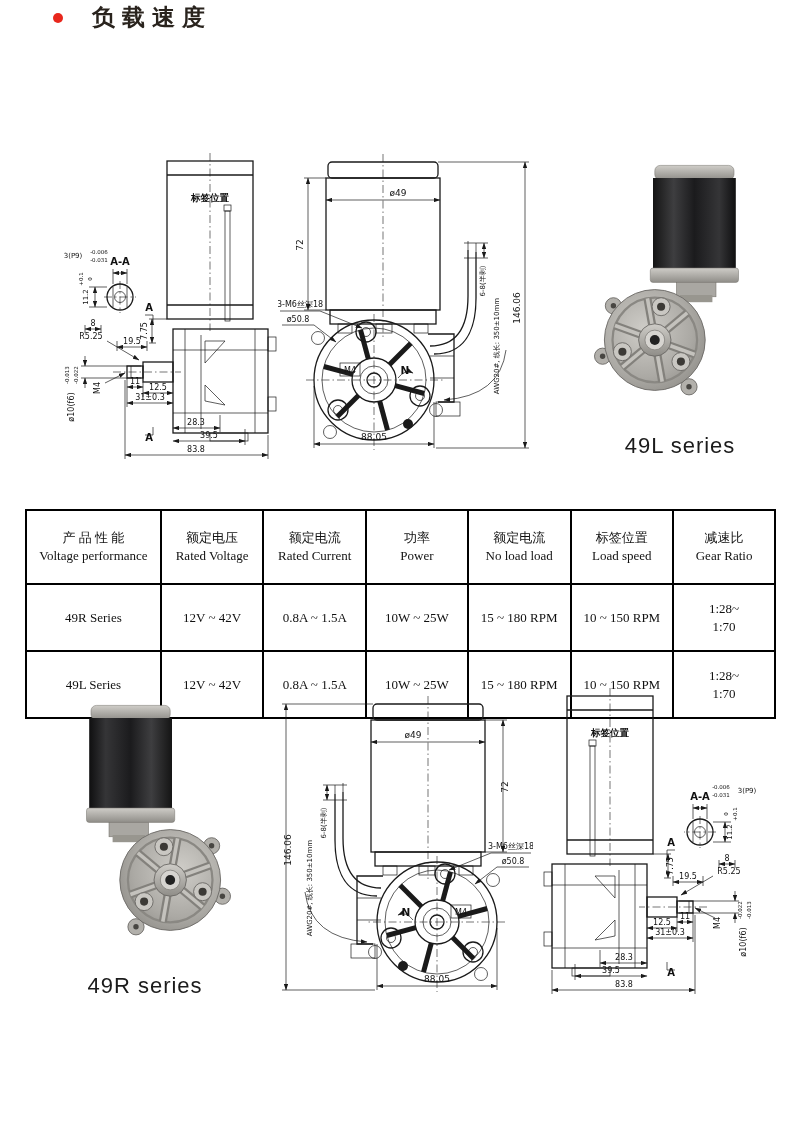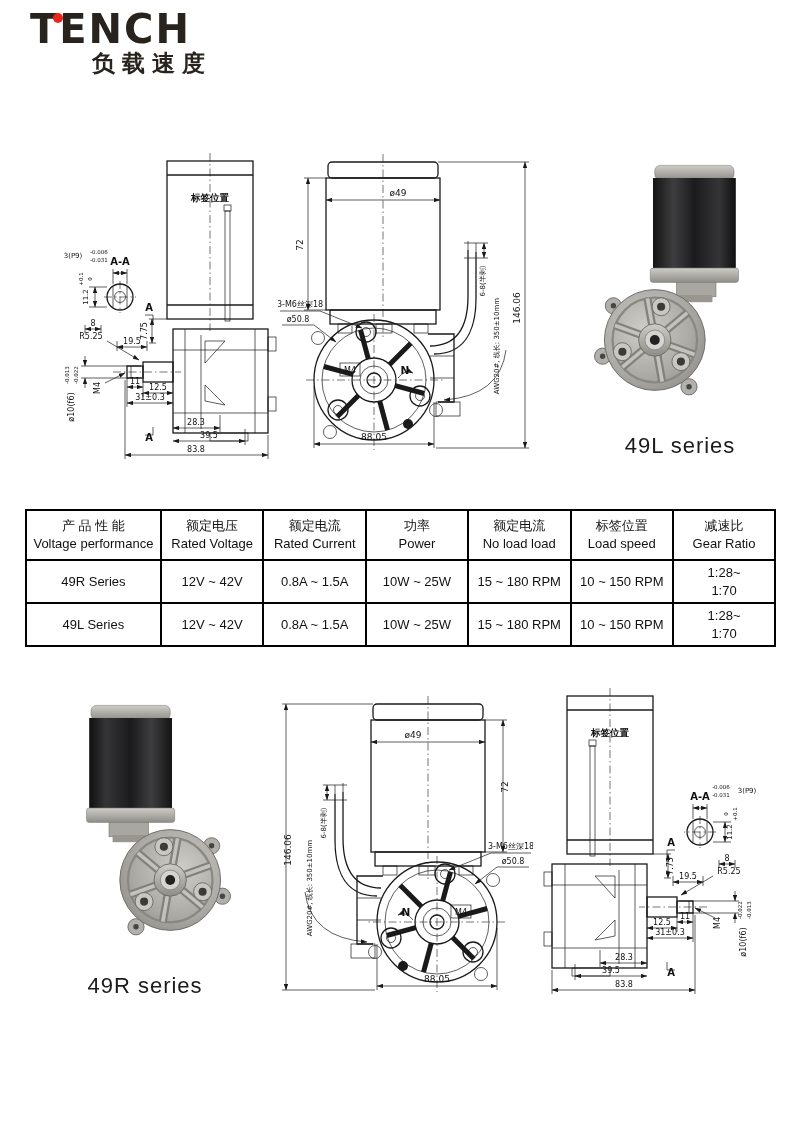--- a/index.html
+++ b/index.html
@@ -22,21 +22,21 @@
   text{fill:#111;text-anchor:middle;font-family:"DejaVu Sans",sans-serif;}
   .t5{font-size:5.5px;}.t7{font-size:7px;}.t8{font-size:8px;}.t9{font-size:9px;}
   .th{font-size:10px;font-weight:bold;}.tz{font-size:9.5px;font-weight:bold;}
   .t10{font-size:10.5px;font-weight:bold;}
   
   figure.photo{position:absolute;margin:0;text-align:center;}
   figcaption{font-size:22px;color:#1b1b1b;margin-top:8px;letter-spacing:1px;}
   
   table.spec{position:absolute;left:25px;top:509px;width:751px;border-collapse:collapse;
              table-layout:fixed;text-align:center;}
-  table.spec td{border:2px solid #000;font-size:13px;line-height:1.35;padding:3px 2px;}
+  table.spec td{border:2px solid #000;font-size:13px;line-height:1.35;padding:15px 2px;font-family:Liberation Serif, serif;}
   table.spec tr.hd td{height:42px;}
   table.spec tr.dr td{height:34px;}
   .pre{white-space:pre-line;}
 </style>
 </head>
 <body>
 
 <div class="page">
 
   <svg width="0" height="0" style="position:absolute">
@@ -64,21 +64,20 @@
       </radialGradient>
       <linearGradient id="cap" x1="0" y1="0" x2="0" y2="1">
         <stop offset="0" stop-color="#cfcdc8"></stop>
           <stop offset="1" stop-color="#8f8d88"></stop>
       </linearGradient>
     </defs>
   </svg>
 
   <header class="hdr">
     <div class="logo-row">
-      <span class="logo-en">TENCH</span>
       <span class="logo-dot"></span>
     </div>
     <div class="logo-zh">负载速度</div>
   </header>
 
   <svg class="drw" style="left:55px;top:145px" width="250" height="335" viewBox="0 0 250 335">
     <g>
 
       <circle cx="65" cy="152" r="13" class="ln"></circle>
       <circle cx="65" cy="152" r="5.5" class="tn" fill="url(#hatch)"></circle>

